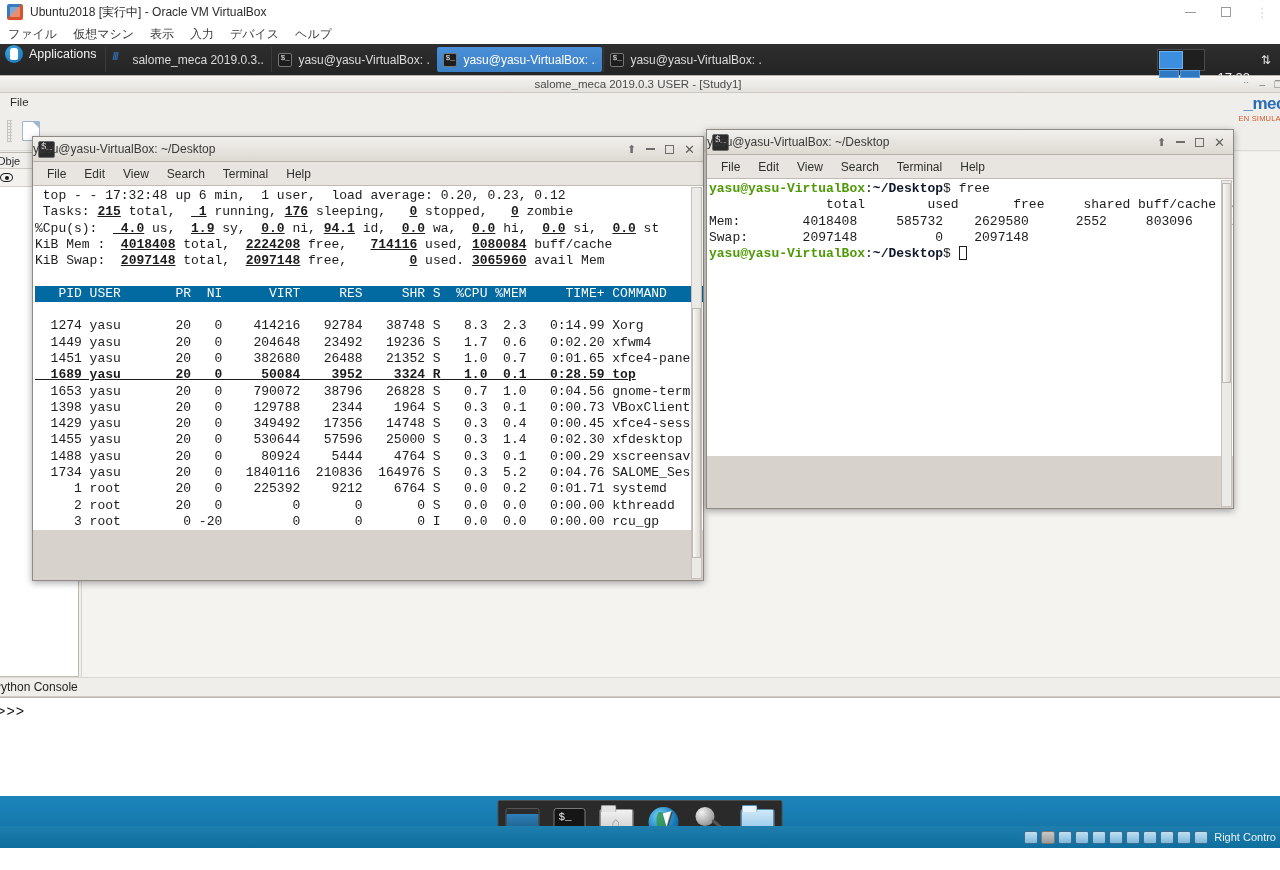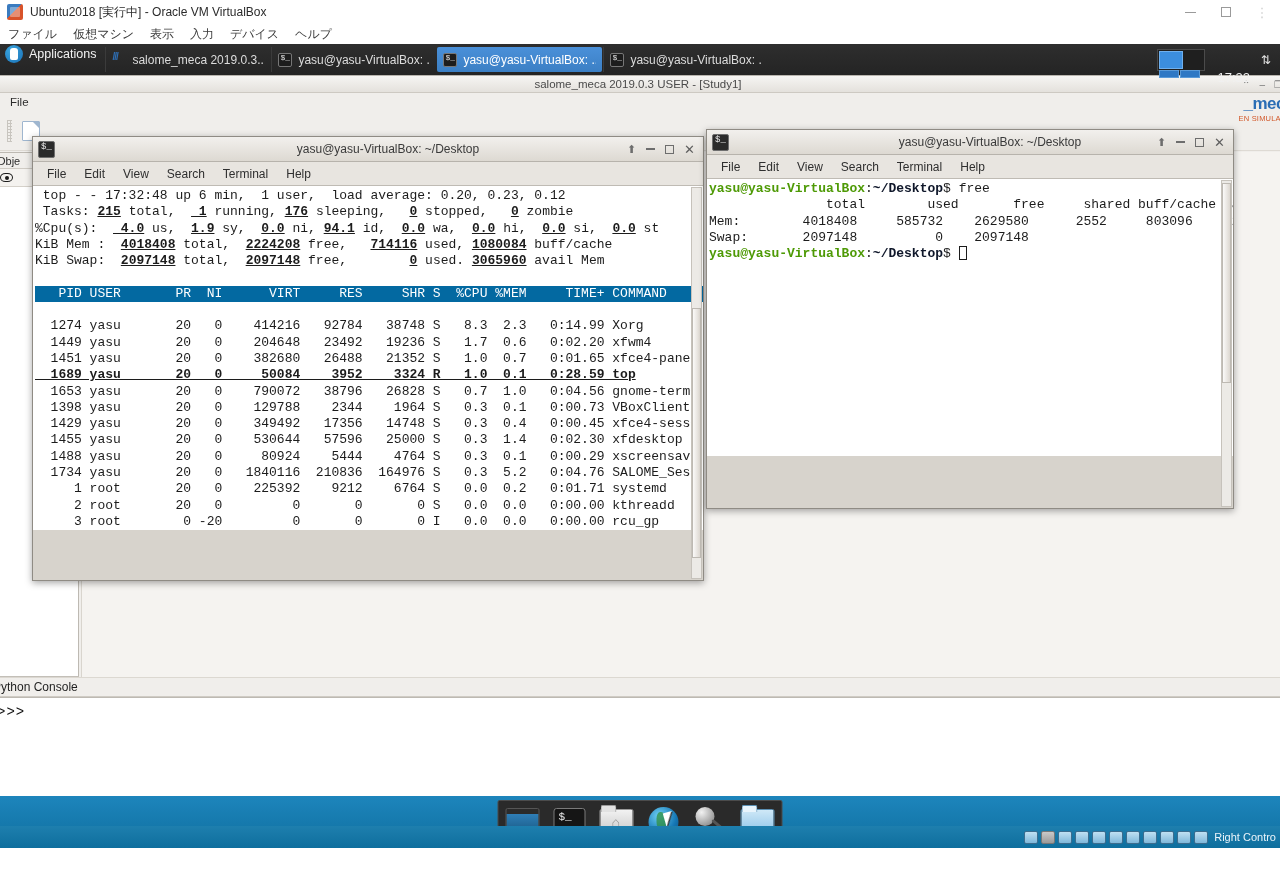--- a/index.html
+++ b/index.html
@@ -157,21 +157,21 @@
     height:25px; background:linear-gradient(180deg,#f2f0ed 0%,#ddd9d2 100%);
     border-bottom:1px solid #b7b3ac; display:flex; align-items:center; position:relative;
   }
   .term-titlebar .ticon2{
     width:17px;height:17px;margin-left:5px;background:#2b2b2b;border:1px solid #6f6f6f;border-radius:2px;
     position:relative; flex:none;
   }
   .term-titlebar .ticon2:after{
     content:"$_"; position:absolute;left:2px;top:0px;font-family:"Liberation Mono",monospace;font-size:9px;color:#ededed;
   }
-  .term-title{ position:absolute; left:0; right:0; text-align:center; font-size:12px; color:#3a3a3a; pointer-events:none;padding-left:40px;}
+  .term-title{ position:absolute; left:0; right:0; font-size:12px; color:#3a3a3a; pointer-events:none;}
   .term-wbtns{ margin-left:auto; display:flex; align-items:center; gap:10px; padding-right:8px; color:#6d6d6d; font-size:11px; z-index:2;}
   .term-wbtns .mini{display:block;width:9px;height:1.5px;background:#6d6d6d;}
   .term-wbtns .maxi{display:block;width:9px;height:9px;border:1.5px solid #6d6d6d;}
   .term-wbtns .clo{font-size:13px;line-height:1;color:#5e5e5e;}
   .term-menubar{
     height:24px; background:#e8e5e0; border-bottom:1px solid #bfbbb4;
     display:flex; align-items:center; padding-left:5px;
   }
   .term-menubar .mi{ font-size:12px; color:#2f2f2f; padding:0 9px;}
   .term-body{

